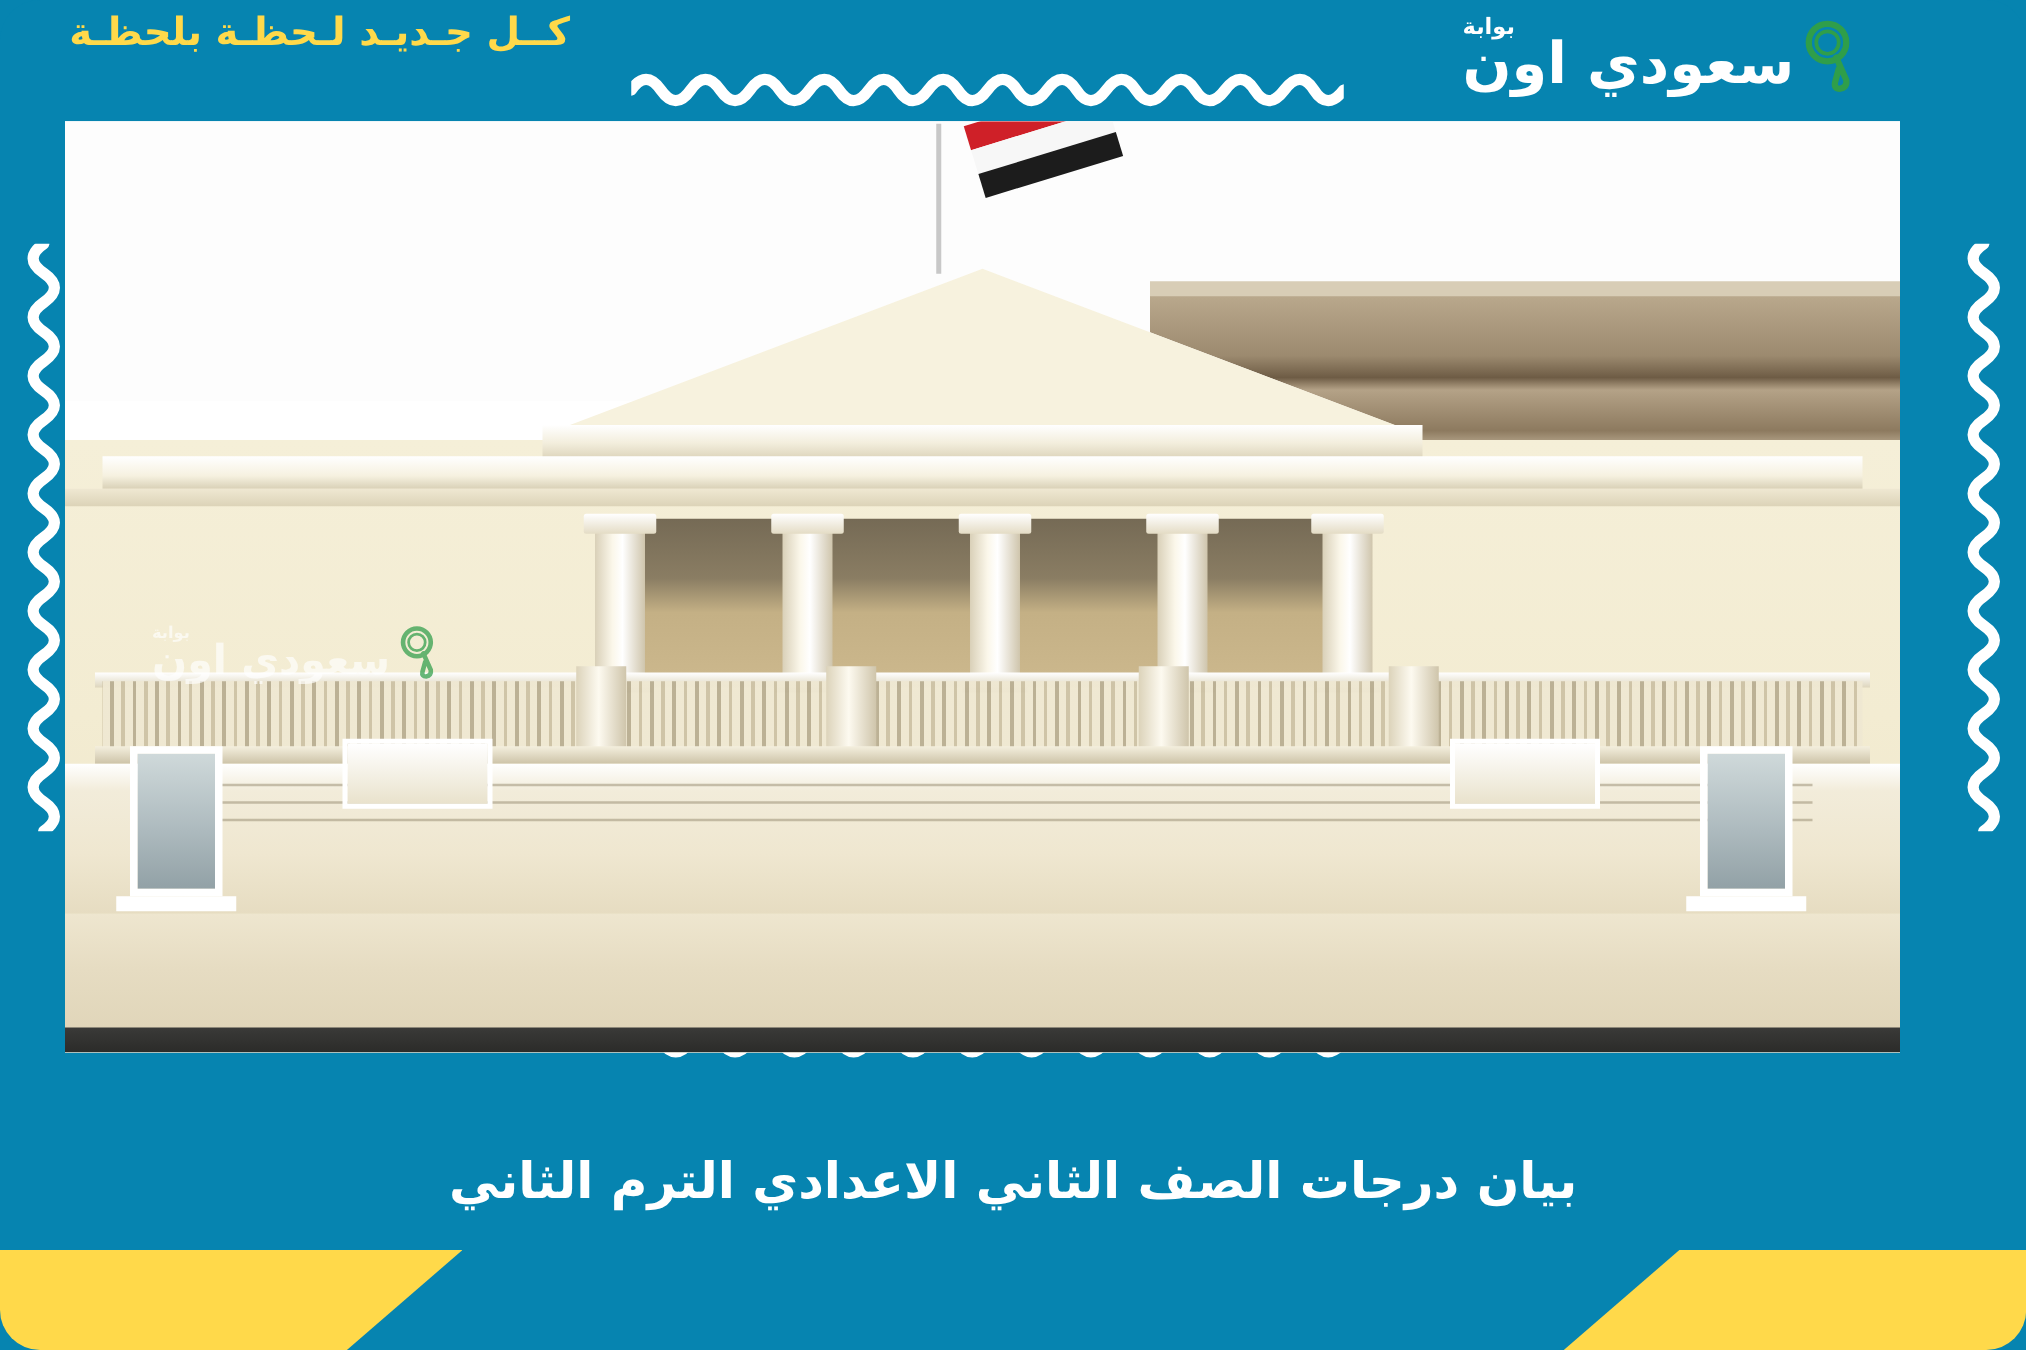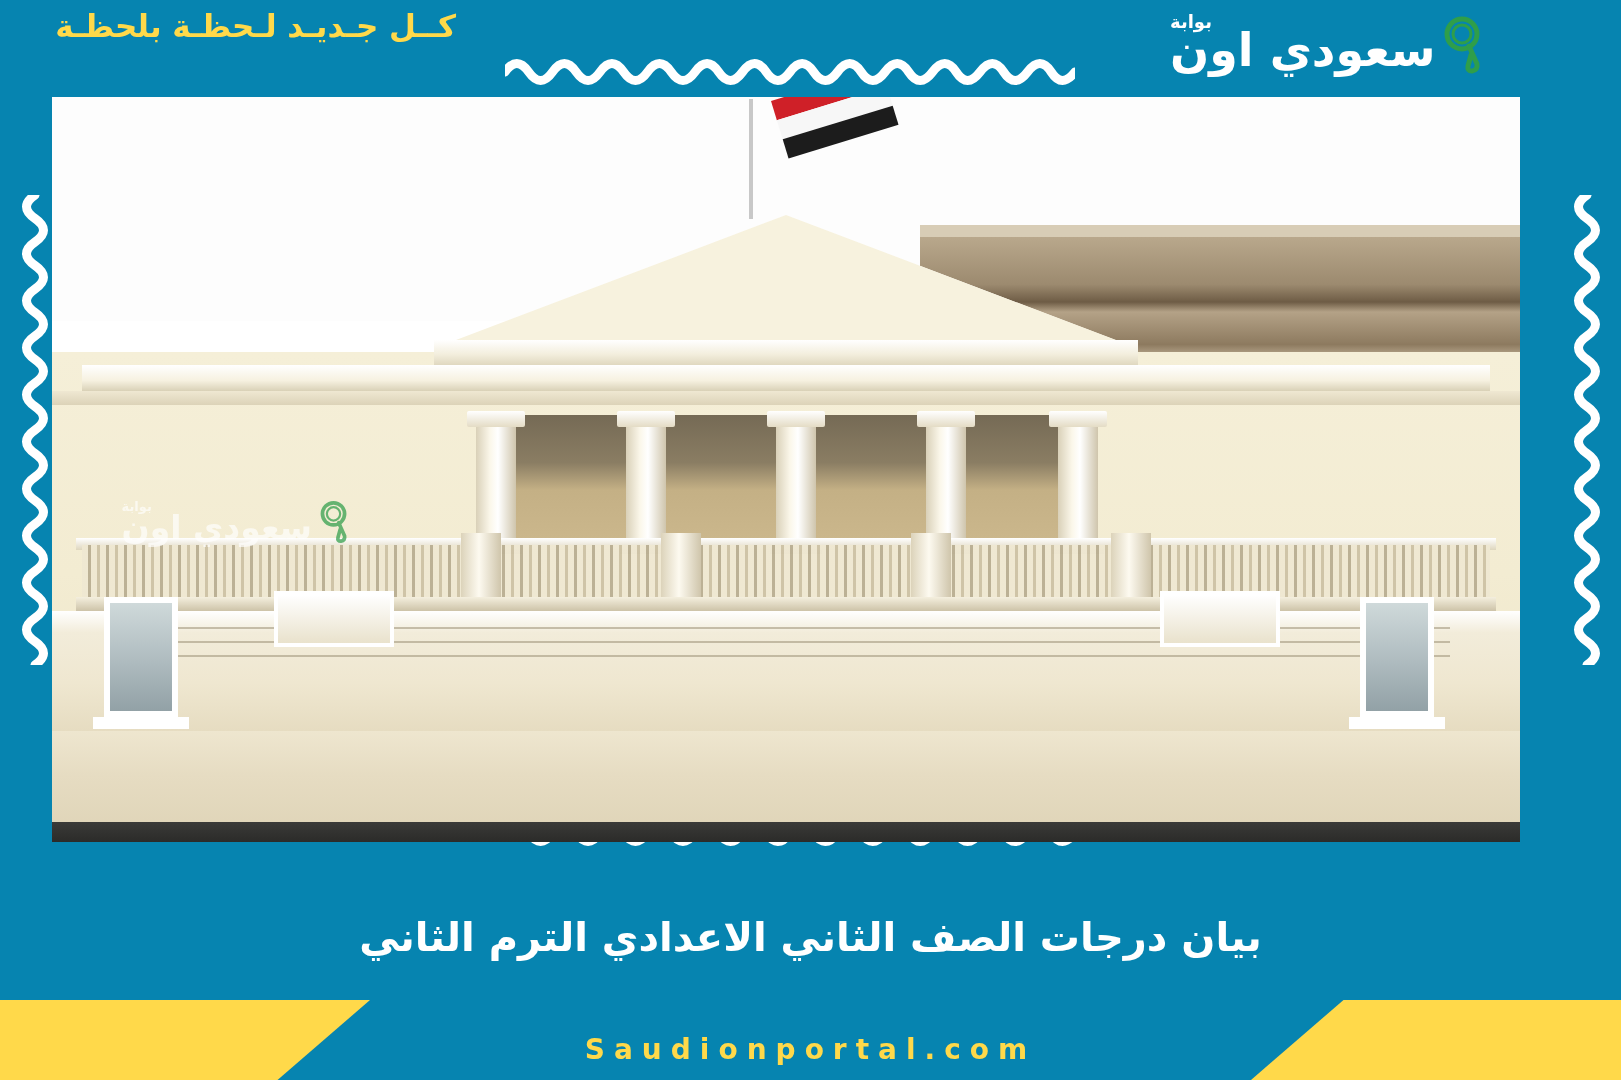--- a/index.html
+++ b/index.html
@@ -3,21 +3,21 @@
 <meta charset="utf-8">
 <title>Saudionportal news card</title>
 <style>
   html,body{margin:0;padding:0;}
   body{
     width:1621px;height:1080px;overflow:hidden;
     background:#0684b0;
     font-family:"DejaVu Sans","Liberation Sans",sans-serif;
     position:relative;
   }
-  .card{position:absolute;inset:0;background:#0684b0;overflow:hidden;}
+  .card{position:absolute;inset:0;background:#0684b0;overflow:hidden;border-radius:32px;}
 
   
   .tagline{
     position:absolute;top:8px;right:1165px;left:auto;
     direction:rtl;
     color:#ffd94a;
     font-size:31px;font-weight:bold;
     letter-spacing:1px;
     white-space:nowrap;
     text-align:right;
@@ -174,22 +174,22 @@
   
   .wave-h{position:absolute;height:34px;}
   .wave-top{left:505px;top:55px;width:570px;}
   .wave-bottom{left:505px;top:816px;width:570px;}
   .wave-v{position:absolute;width:34px;}
   .wave-left{left:18px;top:195px;height:470px;}
   .wave-right{left:1570px;top:195px;height:470px;}
 
   
   .caption{
-    position:absolute;left:0;right:0;top:890px;height:70px;
-    display:flex;align-items:flex-end;justify-content:center;
+    position:absolute;left:0;right:0;top:910px;height:70px;
+    display:flex;align-items:center;justify-content:center;
     direction:rtl;
   }
   .caption span{
     color:#ffffff;font-size:40px;font-weight:bold;
     letter-spacing:0px;white-space:nowrap;
     font-family:"DejaVu Sans","Liberation Sans",sans-serif;
   }
 
   
   .corner{position:absolute;bottom:0;height:80px;width:370px;background:#ffd94a;}
@@ -332,15 +332,14 @@
 
     </div>
   </div>
 
   <div class="caption">
     <span>بيان درجات الصف الثاني الاعدادي الترم الثاني</span>
   </div>
 
   <div class="corner corner-left"></div>
   <div class="corner corner-right"></div>
-  <div class="site">Saudionportal.com</div>
 
 </div>
 
 </body></html>

